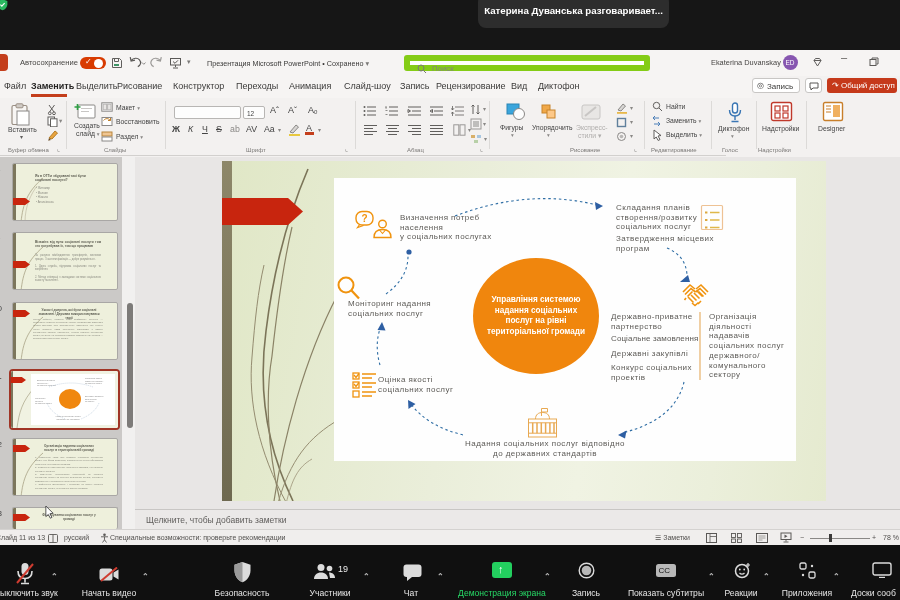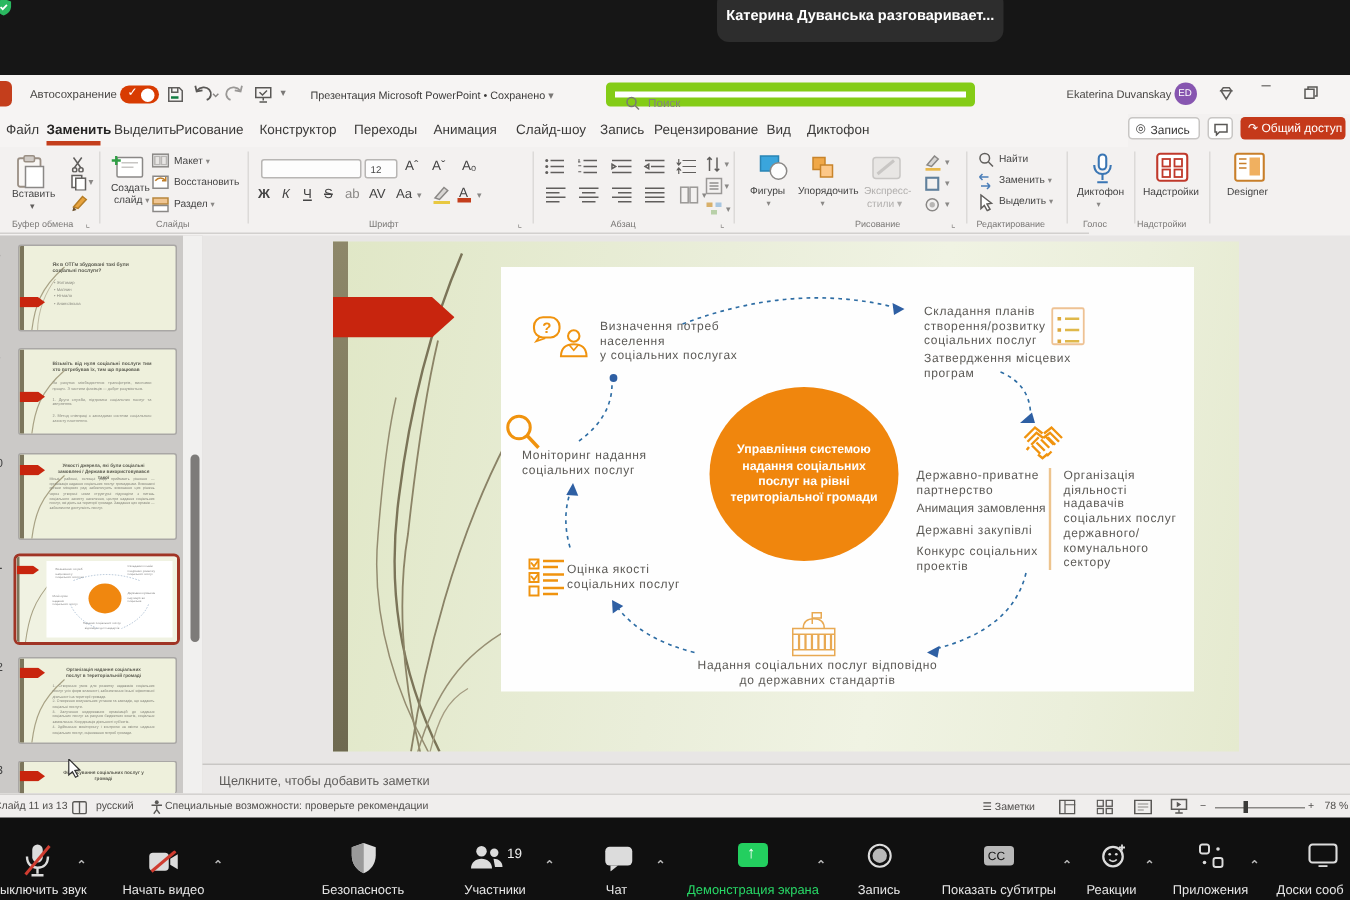--- a/index.html
+++ b/index.html
@@ -518,21 +518,21 @@
         <text x="30.5" y="44" font-size="10" font-weight="bold" fill="#f0930e" text-anchor="middle" font-family="Liberation Sans,sans-serif">?</text>
       </svg>
 
       <div class="a" style="left:142px;top:117px;width:120px;text-align:center;color:#fff;font-weight:bold;font-size:8.2px;line-height:10.5px;white-space:nowrap">Управління системою<br>надання соціальних<br>послуг на рівні<br>територіальної громади</div>
 
       <div class="dt" style="left:66px;top:35px">Визначення потреб<br>населення<br>у соціальних послугах</div>
       <div class="dt" style="left:282px;top:25px">Складання планів<br>створення/розвитку<br>соціальних послуг</div>
       <div class="dt" style="left:282px;top:56px">Затвердження місцевих<br>програм</div>
       <div class="dt" style="left:375px;top:134px">Організація<br>діяльності<br>надавачів<br>соціальних послуг<br>державного/<br>комунального<br>сектору</div>
       <div class="dt" style="left:277px;top:134px">Державно-приватне<br>партнерство</div>
-      <div class="dt" style="left:277px;top:156px;letter-spacing:0.1px">Анимация замовлення</div>
+      <div class="dt" style="left:277px;top:156px;letter-spacing:0.1px">Соціальне замовлення</div>
       <div class="dt" style="left:277px;top:171px">Державні закупівлі</div>
       <div class="dt" style="left:277px;top:185px">Конкурс соціальних<br>проектів</div>
       <div class="dt" style="left:131px;top:261px;width:160px;text-align:center">Надання соціальних послуг відповідно<br>до державних стандартів</div>
       <div class="dt" style="left:44px;top:197px">Оцінка якості<br>соціальних послуг</div>
       <div class="dt" style="left:14px;top:121px">Моніторинг надання<br>соціальних послуг</div>
     </div>
   </div>
   <div id="notes" class="a">
         <span class="a" style="left:11px;top:5px">Щелкните, чтобы добавить заметки</span>
       </div>

